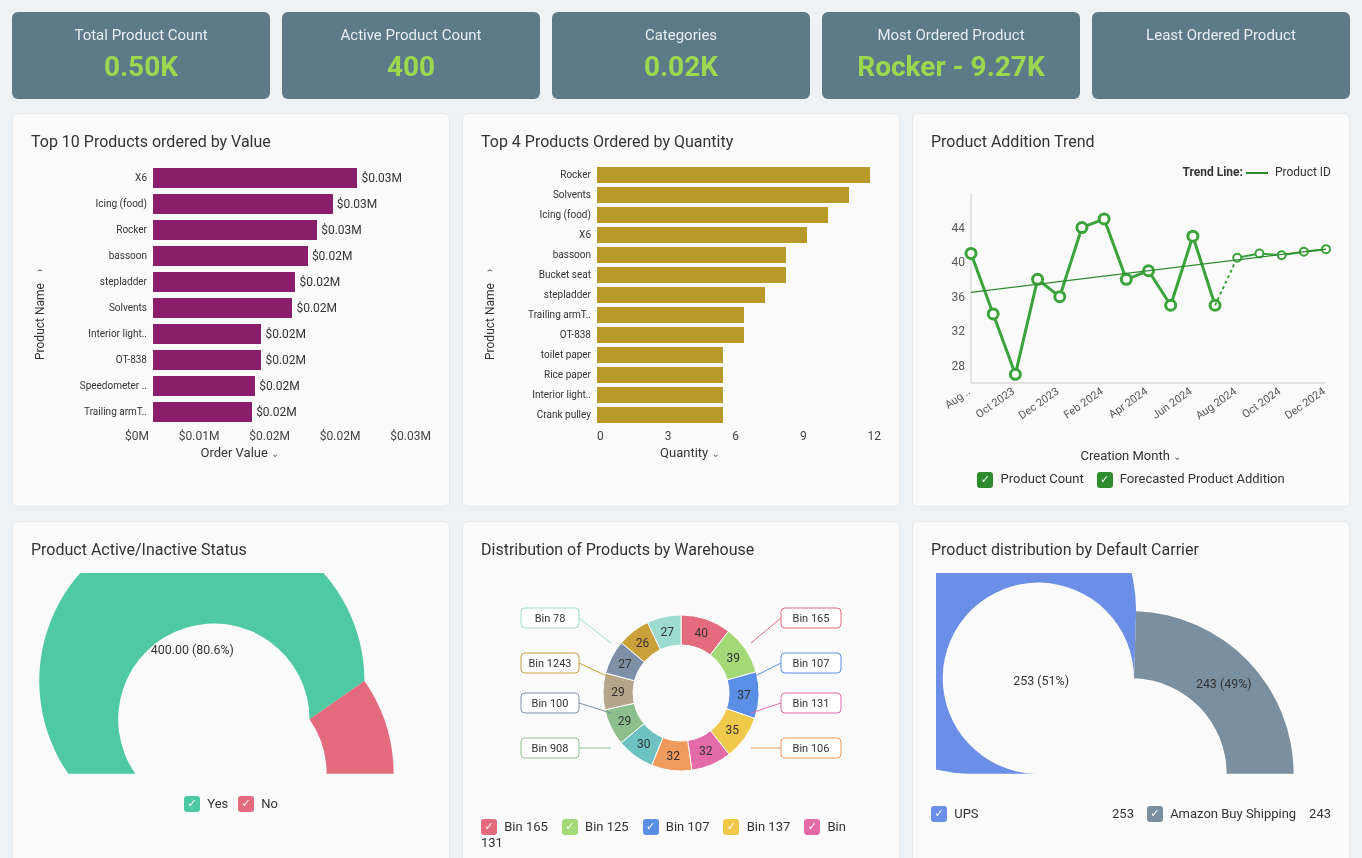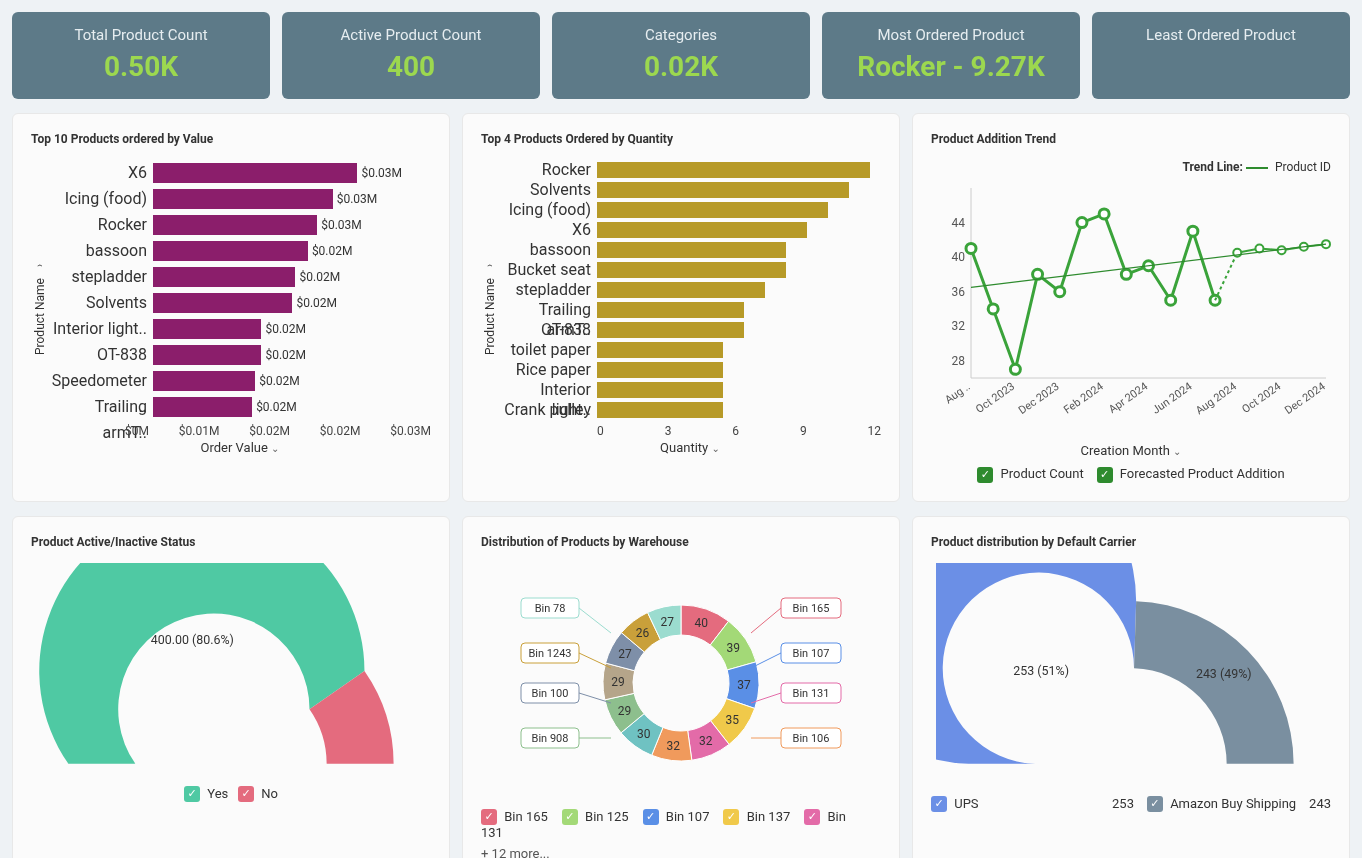--- a/index.html
+++ b/index.html
@@ -39,32 +39,32 @@
     gap: 12px;
     margin-bottom: 14px;
   }
   .card {
     background: #fbfbfb;
     border: 1px solid #e8e8e8;
     border-radius: 6px;
     padding: 18px;
   }
   .card-title {
-    font-size: 12px;
-    font-weight: 700;
+    font-size: 16px;
+    font-weight: 400;
     color: #333;
     margin-bottom: 14px;
   }
   
   .hbar-chart {
     display: flex;
   }
   .hbar-yaxis {
     text-align: right;
-    font-size: 16px;
+    font-size: 10px;
     padding-right: 6px;
   }
   .hbar-yaxis div { height: 26px; line-height: 26px; }
   .hbar-cat-row { height: 26px; display: flex; align-items: center; }
   .hbar-area { flex: 1; position: relative; }
   .hbar-bar {
     height: 20px;
     background: #8b1e6b;
     position: relative;
     display: flex;

